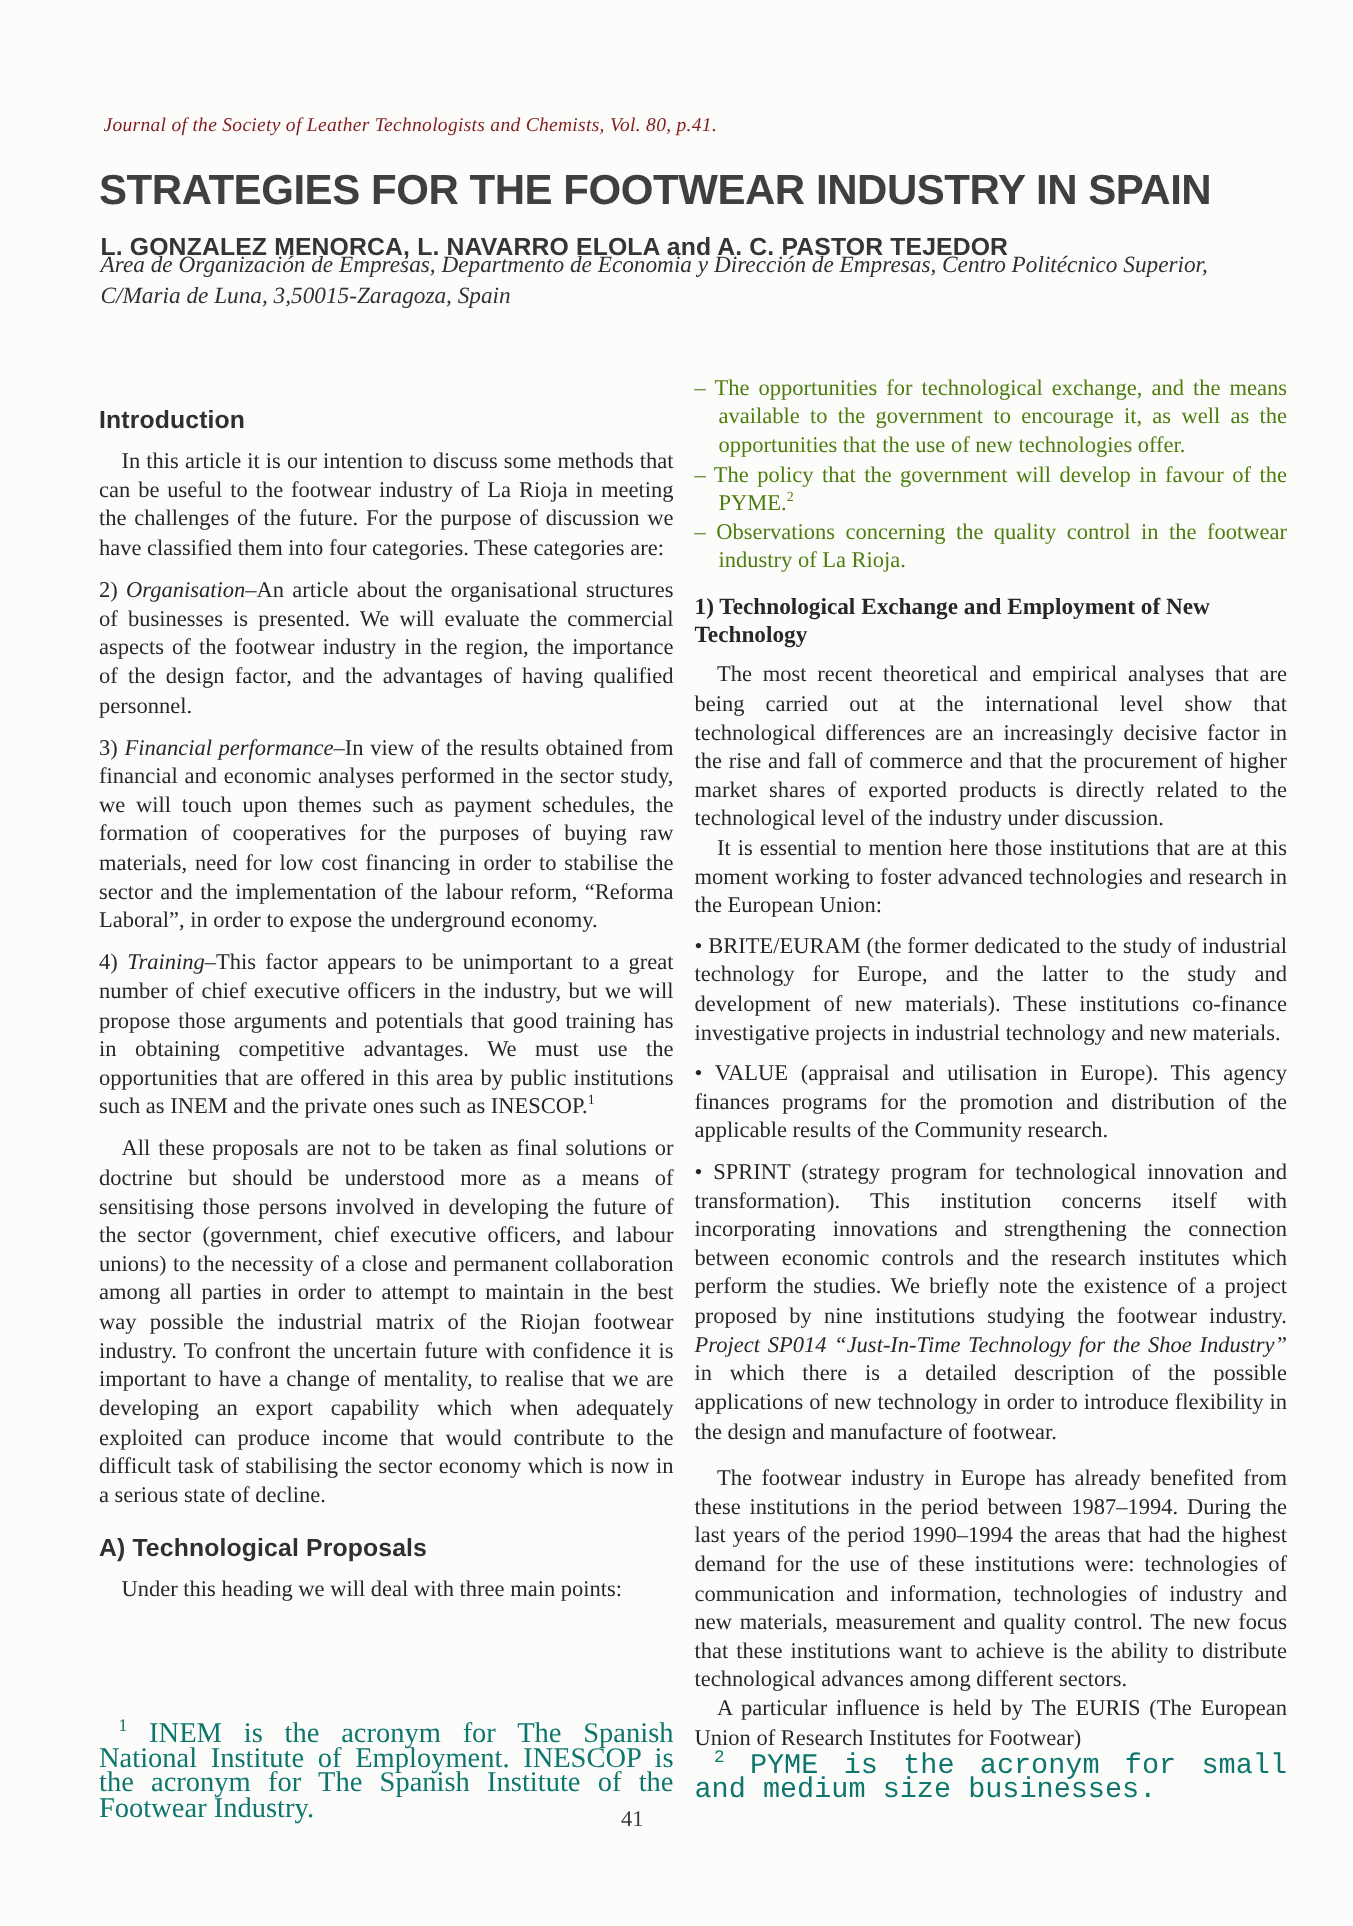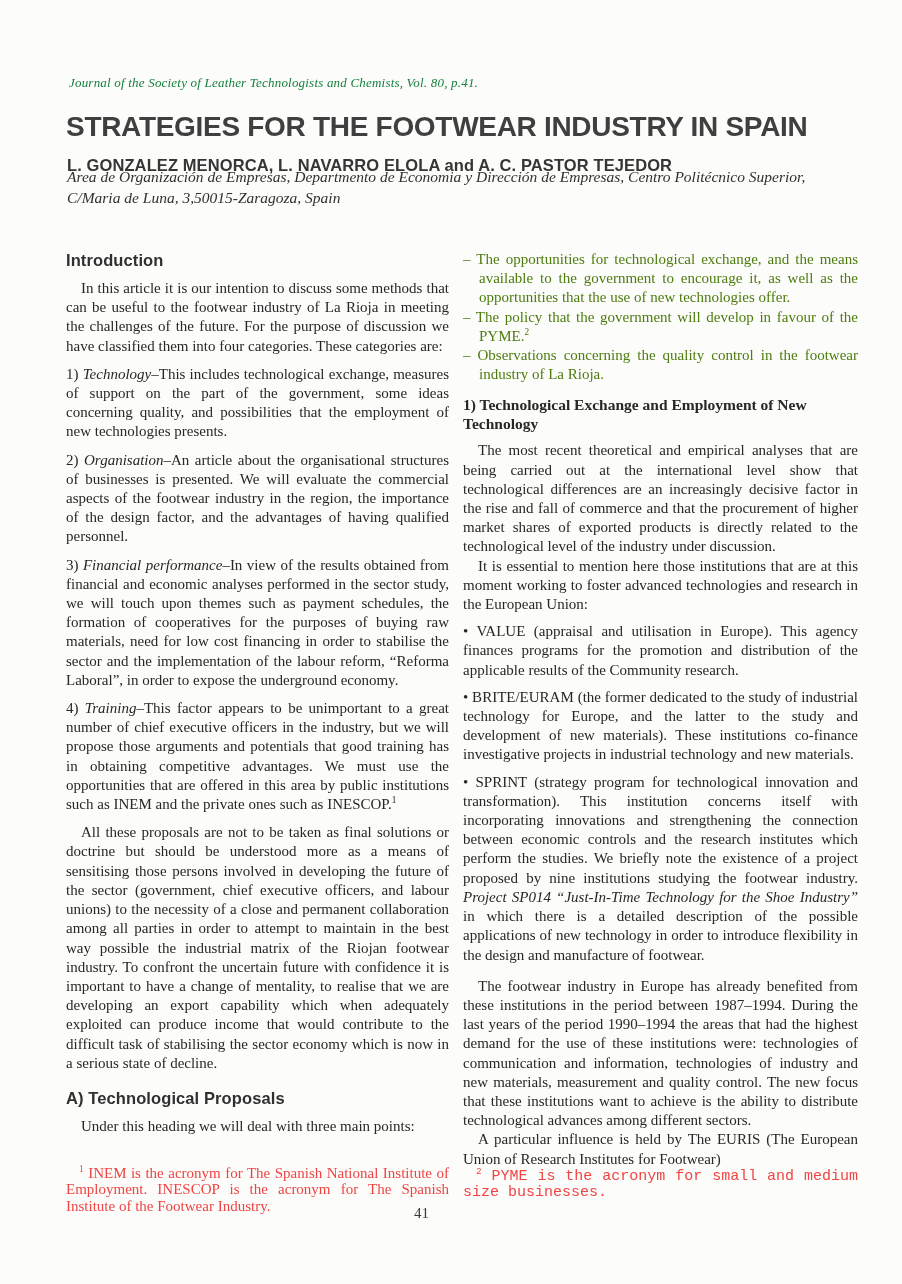--- a/index.html
+++ b/index.html
@@ -11,21 +11,21 @@
   }
   .page {
     position: relative;
     width: 902px; height: 1284px;
     background: #fcfcfa;
     color: #2b2b2b;
     overflow: hidden;
   }
   .journal-line {
     position: absolute; left: 69px; top: 75px;
-    font-style: italic; font-size: 13px; color: #15803d;
+    font-style: italic; font-size: 13px; color: #7f1d1d;
     letter-spacing: 0.2px;
   }
   .title {
     position: absolute; left: 66px; top: 111px; width: 800px; margin: 0;
     font-family: "Liberation Sans", sans-serif;
     font-weight: 700; font-size: 28px; letter-spacing: -0.3px;
     color: #3f3f3f; white-space: nowrap;
   }
   .authors {
     position: absolute; left: 67px; top: 156px; margin: 0;
@@ -49,36 +49,36 @@
     text-align: justify; color: #272727;
   }
   .indent { text-indent: 15px; }
   .gap { margin-top: 9px; }
   h2.h-sans {
     margin: 16px 0 9px;
     font-family: "Liberation Sans", sans-serif;
     font-size: 16.5px; font-weight: 700; color: #303030;
     letter-spacing: 0.1px;
   }
-  .col-left > h2.h-sans:first-child { margin-top: 1px; }
+  .col-left > h2.h-sans:first-child { margin-top: 21px; }
   h3.h-serif {
     margin: 11px 0 8px;
     font-family: "Liberation Serif", serif;
     font-size: 15.5px; font-weight: 700; line-height: 19px; color: #272727;
   }
   .dash-item {
     margin: 0; padding-left: 16px; text-indent: -16px;
     font-size: 15px; line-height: 19.2px; text-align: justify; color: #4d7c0f;
   }
   .bullet { margin-top: 8px; }
   .closing { margin-top: 12px; }
   .footnote {
     margin-top: auto;
-    font-size: 15px; line-height: 16.5px;
-    text-align: justify; text-indent: 13px; color: #ef4444;
+    font-size: 19px; line-height: 16.5px;
+    text-align: justify; text-indent: 13px; color: #0f766e;
   }
   .col-right .footnote { margin-bottom: 48px; font-family: Liberation Mono, monospace; }
   sup { font-size: 0.62em; line-height: 0; vertical-align: super; }
   i { font-style: italic; }
   .page-number {
     position: absolute; left: 414px; top: 1205px;
     font-size: 15px; color: #3a3a3a;
   }
 </style>
 </head>
@@ -90,39 +90,38 @@
 
   <h1 class="title">STRATEGIES FOR THE FOOTWEAR INDUSTRY IN SPAIN</h1>
 
   <p class="authors">L. GONZALEZ MENORCA, L. NAVARRO ELOLA and A. C. PASTOR TEJEDOR</p>
 
   <p class="affiliation">Area de Organización de Empresas, Departmento de Economia y Dirección de Empresas, Centro Politécnico Superior, C/Maria de Luna, 3,50015-Zaragoza, Spain</p>
 
   <section class="col col-left">
     <h2 class="h-sans">Introduction</h2>
     <p class="body indent">In this article it is our intention to discuss some methods that can be useful to the footwear industry of La Rioja in meeting the challenges of the future. For the purpose of discussion we have classified them into four categories. These categories are:</p>
-    <p class="body gap"><span>1) </span><i>Technology</i><span>–This includes technological exchange, measures of support on the part of the government, some ideas concerning quality, and possibilities that the employment of new technologies presents.</span></p>
     <p class="body gap"><span>2) </span><i>Organisation</i><span>–An article about the organisational structures of businesses is presented. We will evaluate the commercial aspects of the footwear industry in the region, the importance of the design factor, and the advantages of having qualified personnel.</span></p>
     <p class="body gap"><span>3) </span><i>Financial performance</i><span>–In view of the results obtained from financial and economic analyses performed in the sector study, we will touch upon themes such as payment schedules, the formation of cooperatives for the purposes of buying raw materials, need for low cost financing in order to stabilise the sector and the implementation of the labour reform, “Reforma Laboral”, in order to expose the underground economy.</span></p>
     <p class="body gap"><span>4) </span><i>Training</i><span>–This factor appears to be unimportant to a great number of chief executive officers in the industry, but we will propose those arguments and potentials that good training has in obtaining competitive advantages. We must use the opportunities that are offered in this area by public institutions such as INEM and the private ones such as INESCOP.</span><sup>1</sup></p>
     <p class="body indent gap">All these proposals are not to be taken as final solutions or doctrine but should be understood more as a means of sensitising those persons involved in developing the future of the sector (government, chief executive officers, and labour unions) to the necessity of a close and permanent collaboration among all parties in order to attempt to maintain in the best way possible the industrial matrix of the Riojan footwear industry. To confront the uncertain future with confidence it is important to have a change of mentality, to realise that we are developing an export capability which when adequately exploited can produce income that would contribute to the difficult task of stabilising the sector economy which is now in a serious state of decline.</p>
     <h2 class="h-sans">A) Technological Proposals</h2>
     <p class="body indent">Under this heading we will deal with three main points:</p>
     <div class="footnote"><sup>1</sup><span> INEM is the acronym for The Spanish National Institute of Employment. INESCOP is the acronym for The Spanish Institute of the Footwear Industry.</span></div>
   </section>
 
   <section class="col col-right">
     <p class="dash-item"><span>– The opportunities for technological exchange, and the means available to the government to encourage it, as well as the opportunities that the use of new technologies offer.</span></p>
     <p class="dash-item"><span>– The policy that the government will develop in favour of the PYME.</span><sup>2</sup></p>
     <p class="dash-item"><span>– Observations concerning the quality control in the footwear industry of La Rioja.</span></p>
     <h3 class="h-serif">1) Technological Exchange and Employment of New Technology</h3>
     <p class="body indent">The most recent theoretical and empirical analyses that are being carried out at the international level show that technological differences are an increasingly decisive factor in the rise and fall of commerce and that the procurement of higher market shares of exported products is directly related to the technological level of the industry under discussion.</p>
     <p class="body indent">It is essential to mention here those institutions that are at this moment working to foster advanced technologies and research in the European Union:</p>
+    <p class="body bullet"><span>• BRITE/EURAM (the former dedicated to the study of industrial technology for Europe, and the latter to the study and development of new materials). These institutions co-finance investigative projects in industrial technology and new materials.</span></p>
     <p class="body bullet"><span>• VALUE (appraisal and utilisation in Europe). This agency finances programs for the promotion and distribution of the applicable results of the Community research.</span></p>
-    <p class="body bullet"><span>• BRITE/EURAM (the former dedicated to the study of industrial technology for Europe, and the latter to the study and development of new materials). These institutions co-finance investigative projects in industrial technology and new materials.</span></p>
     <p class="body bullet"><span>• SPRINT (strategy program for technological innovation and transformation). This institution concerns itself with incorporating innovations and strengthening the connection between economic controls and the research institutes which perform the studies. We briefly note the existence of a project proposed by nine institutions studying the footwear industry. </span><i>Project SP014 “Just-In-Time Technology for the Shoe Industry”</i><span> in which there is a detailed description of the possible applications of new technology in order to introduce flexibility in the design and manufacture of footwear.</span></p>
     <p class="body indent closing">The footwear industry in Europe has already benefited from these institutions in the period between 1987–1994. During the last years of the period 1990–1994 the areas that had the highest demand for the use of these institutions were: technologies of communication and information, technologies of industry and new materials, measurement and quality control. The new focus that these institutions want to achieve is the ability to distribute technological advances among different sectors.</p>
     <p class="body indent">A particular influence is held by The EURIS (The European Union of Research Institutes for Footwear)</p>
     <div class="footnote"><sup>2</sup><span> PYME is the acronym for small and medium size businesses.</span></div>
   </section>
 
   <div class="page-number">41</div>
 
 </div>
 

